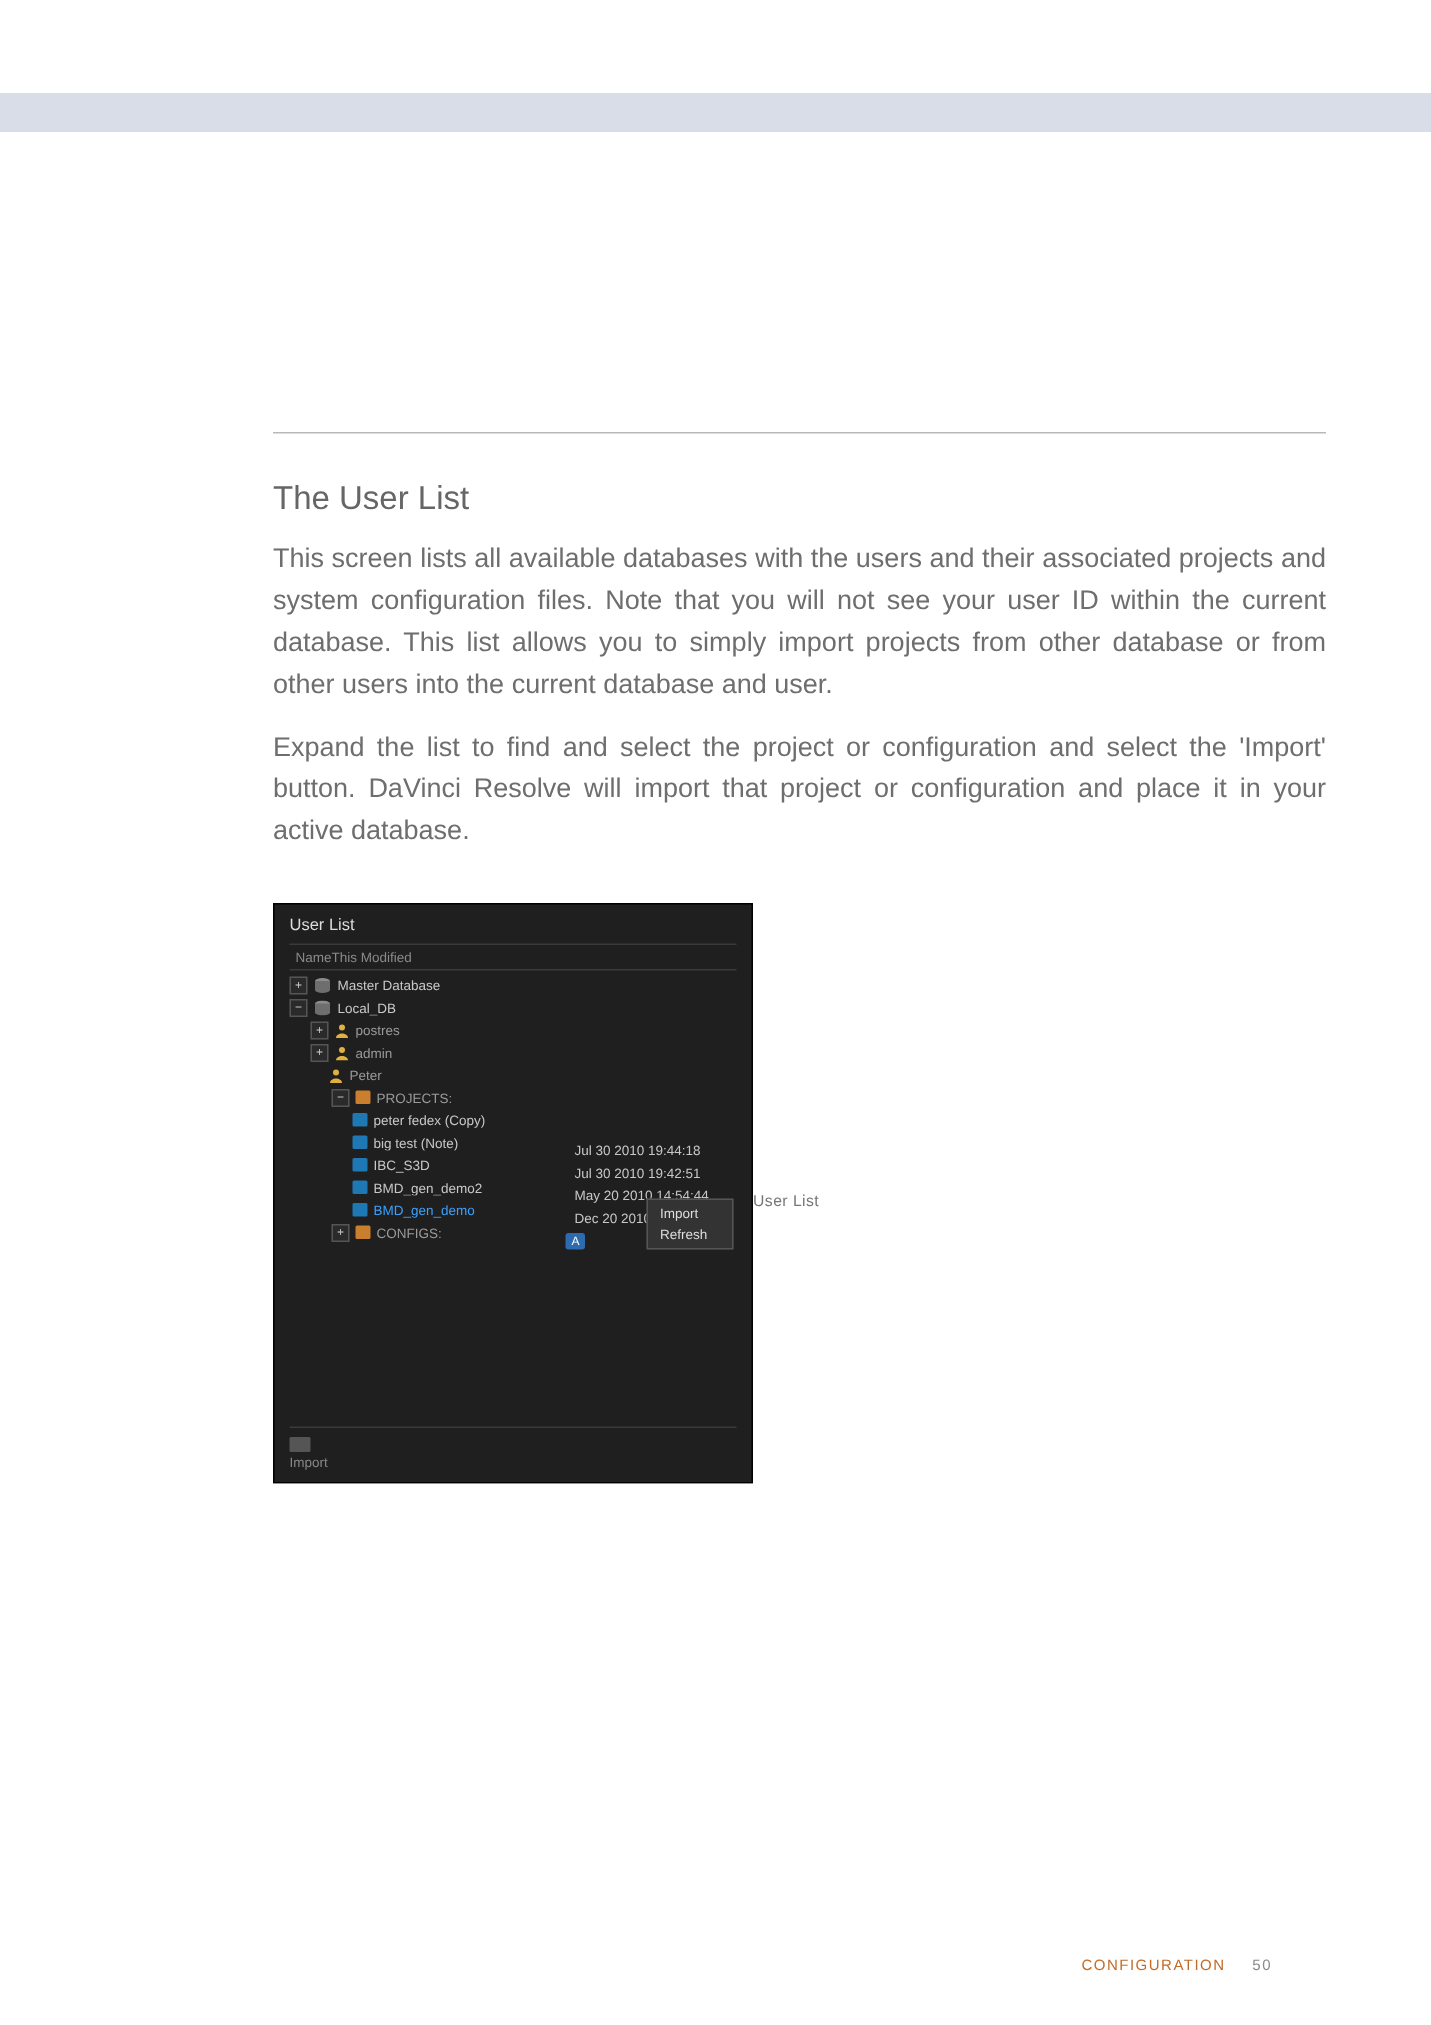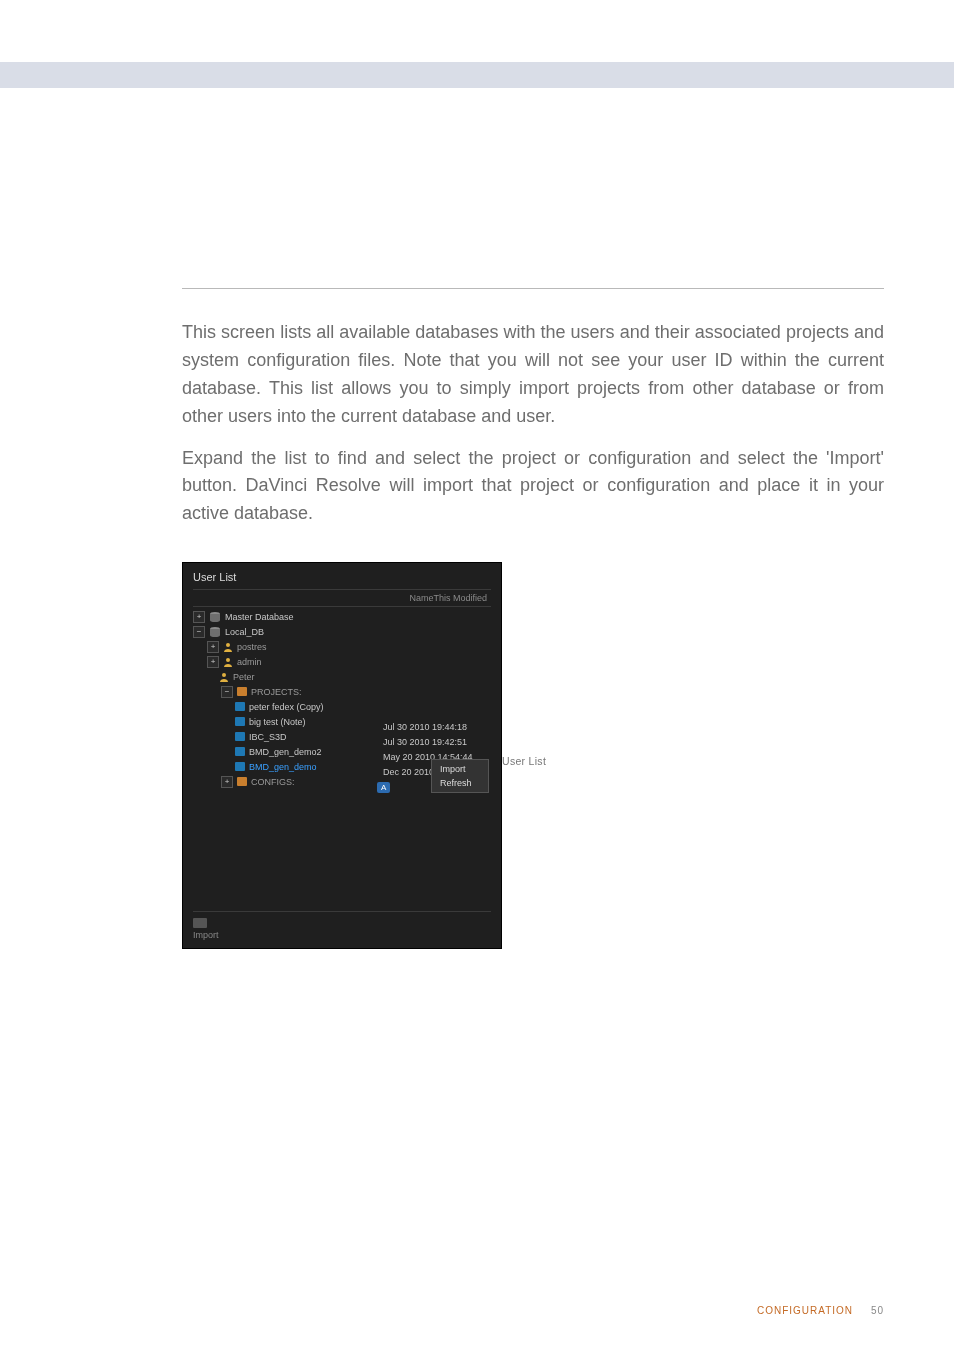--- a/index.html
+++ b/index.html
@@ -53,21 +53,21 @@
     border: 1px solid #000;
     box-sizing: border-box;
   }
   .ul-title {
     color: #dcdcdc;
     font-size: 11px;
     margin-bottom: 6px;
   }
   .ul-header {
     display: flex;
-    justify-content: flex-end;
+    justify-content: flex-start;
     color: #8a8a8a;
     border-top: 1px solid #3a3a3a;
     border-bottom: 1px solid #3a3a3a;
     padding: 3px 4px;
   }
   .tree {
     padding-top: 2px;
   }
   .tree-row {
     display: flex;
@@ -157,21 +157,21 @@
     color: #777;
     margin-top: 10px;
     letter-spacing: 0.3px;
   }
   .footer {
     position: absolute;
     left: 0;
     width: 954px;
     top: 1305px;
     text-align: right;
-    padding-right: 70px;
+    padding-right: 106px;
     box-sizing: border-box;
     font-size: 10px;
     letter-spacing: 1px;
   }
   .footer .sec { color: #c46a25; }
   .footer .pg { color: #888; margin-left: 14px; }
   .rel { position: relative; }
   .a-badge {
     background:#2c6bb0;border-radius:2px;padding:1px 4px;
     font-size:8px;color:#fff;margin-right:4px;display:inline-block;
@@ -179,20 +179,21 @@
   }
 </style>
 </head>
 <body>
 
 <div class="top-band"></div>
 
 <div class="page-body">
   <hr class="hr">
 
+  <h2 class="section-title">The User List</h2>
 
   <p class="body-text">This screen lists all available databases with the users and their associated projects and system configuration files. Note that you will not see your user ID within the current database. This list allows you to simply import projects from other database or from other users into the current database and user.</p>
   <p class="body-text">Expand the list to find and select the project or configuration and select the 'Import' button. DaVinci Resolve will import that project or configuration and place it in your active database.</p>
 
   <div class="figure-wrap">
 
     <div class="user-list-panel rel">
       <div class="ul-title">User List</div>
 
       <div class="ul-header">

